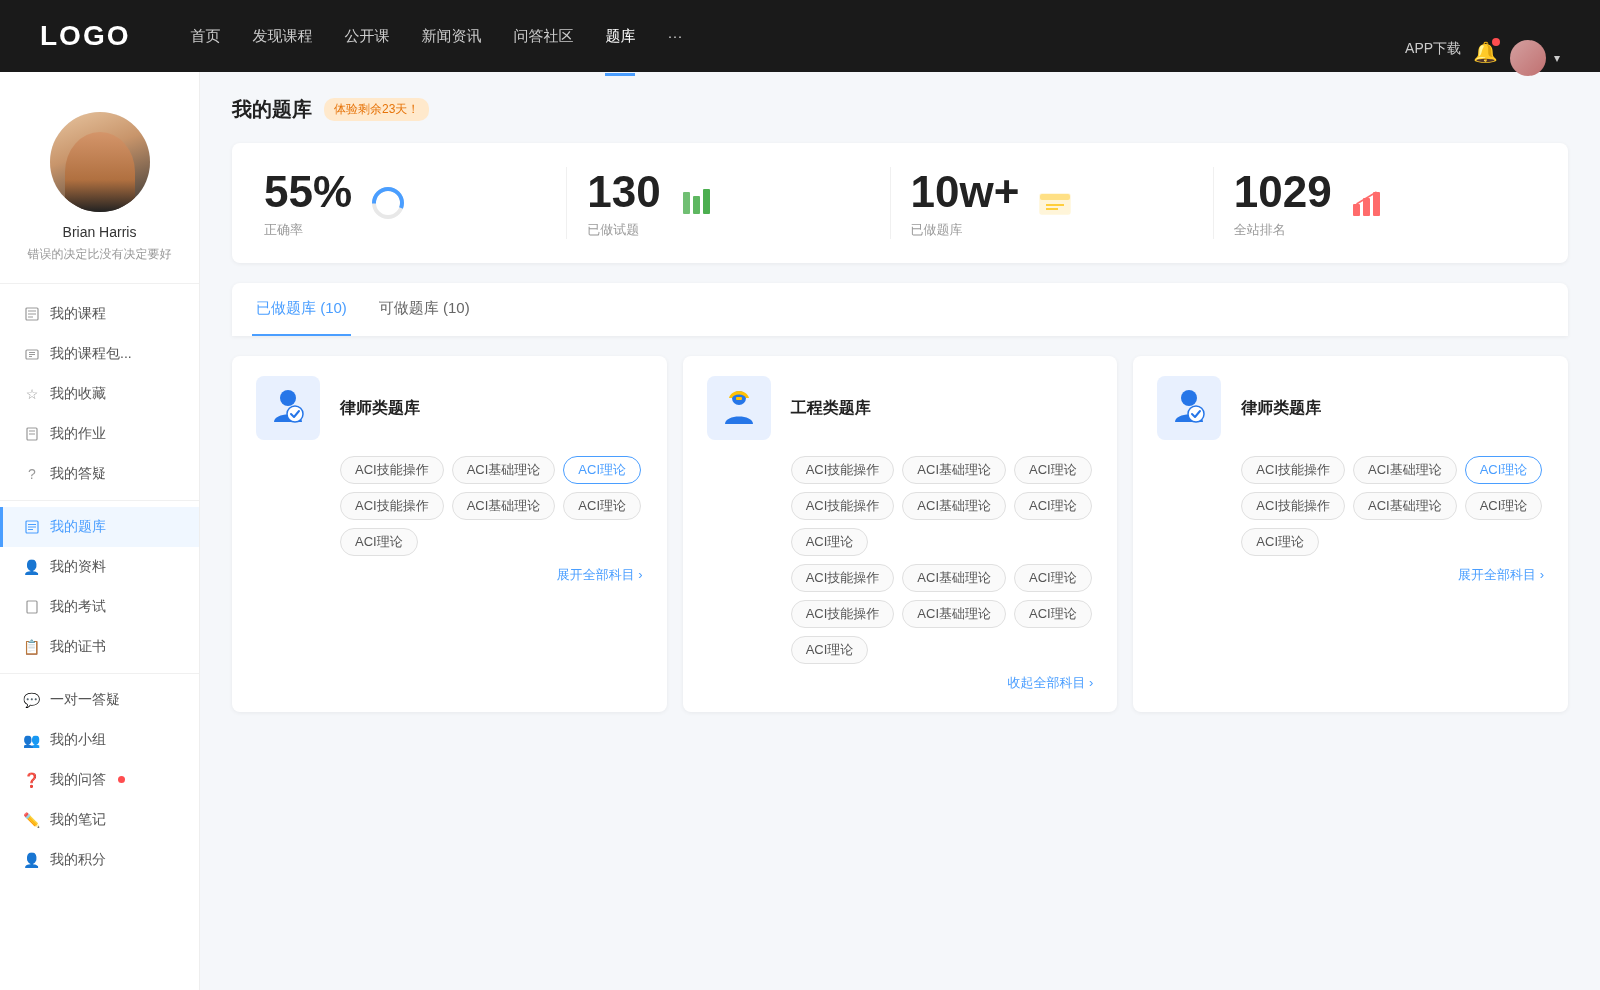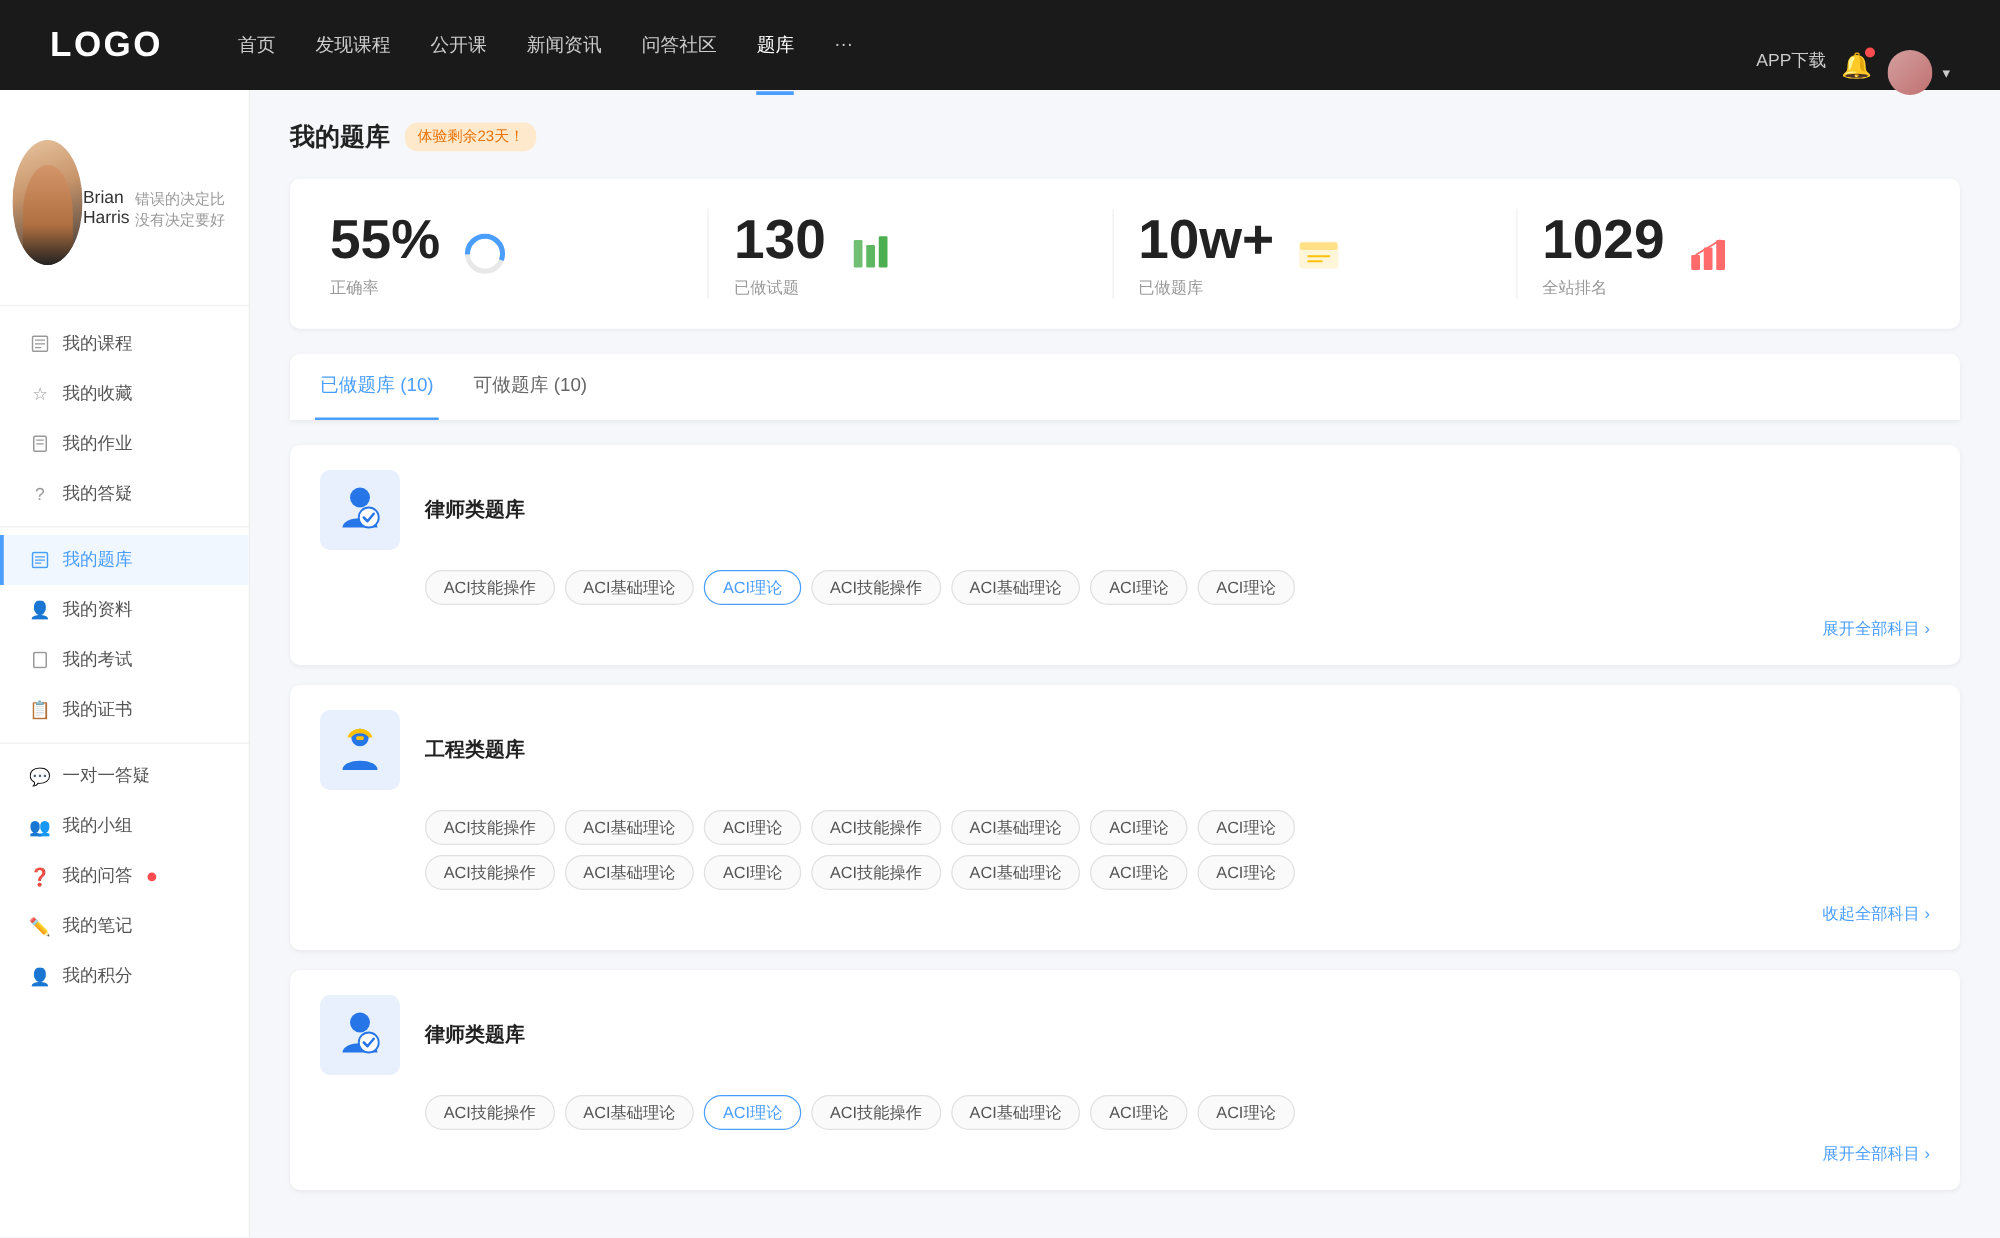--- a/index.html
+++ b/index.html
@@ -103,21 +103,21 @@
     
     .sidebar {
       width: 200px;
       background: #fff;
       border-right: 1px solid #eee;
       flex-shrink: 0;
       padding-top: 20px;
     }
     .sidebar-profile {
       display: flex;
-      flex-direction: row;
+      flex-direction: column;
       align-items: center;
       padding: 20px 10px 20px;
       border-bottom: 1px solid #f0f0f0;
     }
     .profile-avatar {
       width: 100px;
       height: 100px;
       border-radius: 50%;
       background: #e8e8e8;
       overflow: hidden;
@@ -292,21 +292,21 @@
       border-bottom: 2px solid transparent;
     }
     .tab-item.active {
       color: #4a9eff;
       border-bottom: 2px solid #4a9eff;
     }
 
     
     .banks-container {
       display: flex;
-      flex-direction: column;
+      flex-direction: row;
       gap: 16px;
     }
     .bank-card {
       background: #fff;
       border-radius: 8px;
       padding: 20px 24px;
       box-shadow: 0 1px 4px rgba(0,0,0,0.06);
     }
     .bank-header {
       display: flex;
@@ -405,20 +405,31 @@
           <svg width="14" height="14" viewBox="0 0 14 14">
               <rect x="1" y="1" width="12" height="12" rx="1" fill="none" stroke="#999" stroke-width="1.2"></rect>
               <line x1="3" y1="4" x2="11" y2="4" stroke="#999" stroke-width="1"></line>
               <line x1="3" y1="7" x2="11" y2="7" stroke="#999" stroke-width="1"></line>
               <line x1="3" y1="10" x2="8" y2="10" stroke="#999" stroke-width="1"></line>
             </svg>
         </span>
         <span>我的课程</span>
       </div>
       <div class="menu-item">
+        <span class="menu-icon">
+          <svg width="14" height="14" viewBox="0 0 14 14">
+              <rect x="1" y="3" width="12" height="9" rx="1" fill="none" stroke="#999" stroke-width="1.2"></rect>
+              <line x1="4" y1="5.5" x2="10" y2="5.5" stroke="#999" stroke-width="1"></line>
+              <line x1="4" y1="7.5" x2="10" y2="7.5" stroke="#999" stroke-width="1"></line>
+              <line x1="4" y1="9.5" x2="7" y2="9.5" stroke="#999" stroke-width="1"></line>
+            </svg>
+        </span>
+        <span>我的课程包...</span>
+      </div>
+      <div class="menu-item">
         <span class="menu-icon">☆</span>
         <span>我的收藏</span>
       </div>
       <div class="menu-item">
         <span class="menu-icon">
           <svg width="14" height="14" viewBox="0 0 14 14">
               <rect x="2" y="1" width="10" height="12" rx="1" fill="none" stroke="#999" stroke-width="1.2"></rect>
               <line x1="4" y1="4" x2="10" y2="4" stroke="#999" stroke-width="1"></line>
               <line x1="4" y1="7" x2="10" y2="7" stroke="#999" stroke-width="1"></line>
             </svg>

